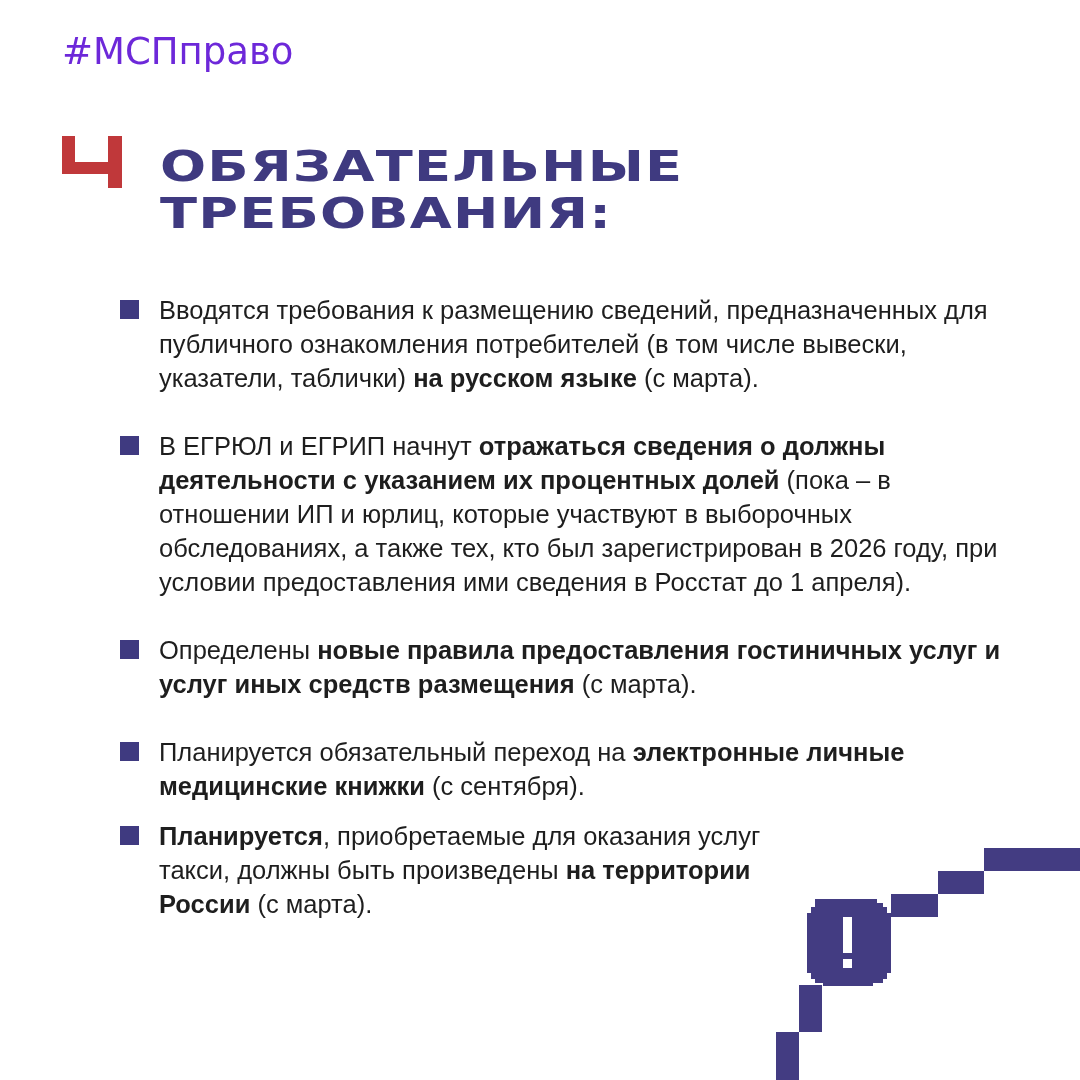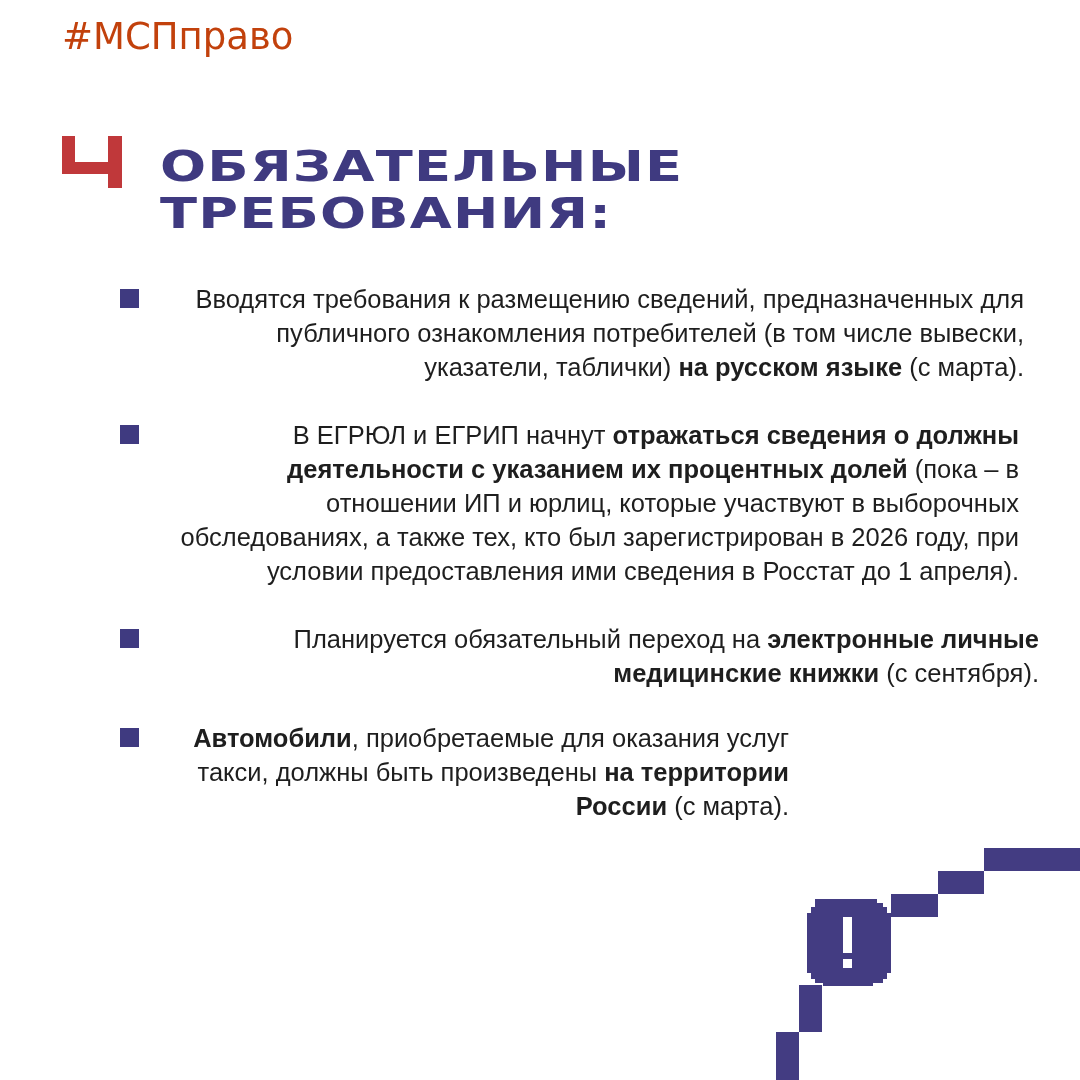--- a/index.html
+++ b/index.html
@@ -3,37 +3,37 @@
   <meta charset="utf-8">
   <style>
     html, body { margin: 0; padding: 0; }
     body {
       width: 1080px; height: 1080px; position: relative; overflow: hidden;
       background: #ffffff;
       font-family: "Liberation Sans", "DejaVu Sans", sans-serif;
       color: #1e1e1e;
     }
     .hashtag {
-      position: absolute; left: 62px; top: 15px;
+      position: absolute; left: 62px; top: 30px;
       font-family: "DejaVu Sans", sans-serif;
-      font-size: 37px; color: #c2410c; letter-spacing: 0px;
+      font-size: 37px; color: #6d28d9; letter-spacing: 0px;
     }
     .number {
       position: absolute; left: 62px; top: 136px;
       width: 60px; height: 52px;
     }
     .title {
       position: absolute; left: 160px; top: 142px;
       font-family: "DejaVu Sans", sans-serif;
       font-weight: bold; font-size: 46px; line-height: 52px;
       color: #3f3a80; text-transform: uppercase;
       letter-spacing: 1px;
       transform: scaleX(1.18) scaleY(0.92); transform-origin: left top;
     }
-    .list { position: absolute; left: 120px; top: 282px; width: 900px; margin: 0; padding: 0; list-style: none; text-align: right; }
+    .list { position: absolute; left: 120px; top: 293px; width: 900px; margin: 0; padding: 0; list-style: none; }
     .item { position: relative; padding-left: 39px; font-size: 25.5px; line-height: 34px; }
     .item .bullet {
       position: absolute; left: 0; top: 7px; width: 19px; height: 19px; background: #3f3a80;
     }
     .item b { font-weight: bold; }
     .deco { position: absolute; background: #433c82; }
   </style>
 </head>
 <body>
 
@@ -50,27 +50,31 @@
 
 <ul class="list">
   <li class="item" style="width:865px; margin-bottom:34px;">
     <span class="bullet"></span>
     <span><span>Вводятся требования к размещению сведений, предназначенных для публичного ознакомления потребителей (в том числе вывески, указатели, таблички) </span><b>на русском языке</b><span> (с марта).</span></span>
   </li>
   <li class="item" style="width:860px; margin-bottom:34px;">
     <span class="bullet"></span>
     <span><span>В ЕГРЮЛ и ЕГРИП начнут </span><b>отражаться сведения о должны деятельности с указанием их процентных долей</b><span> (пока – в отношении ИП и юрлиц, которые участвуют в выборочных обследованиях, а также тех, кто был зарегистрирован в 2026 году, при условии предоставления ими сведения в Росстат до 1 апреля).</span></span>
   </li>
-  <li class="item" style="width:880px; margin-bottom:31px;">
+  <li class="item" style="width:860px; margin-bottom:34px;">
+    <span class="bullet"></span>
+    <span><span>Определены </span><b>новые правила предоставления гостиничных услуг и услуг иных средств размещения</b><span> (с марта).</span></span>
+  </li>
+  <li class="item" style="width:880px; margin-bottom:16px;">
     <span class="bullet"></span>
     <span><span>Планируется обязательный переход на </span><b>электронные личные медицинские книжки</b><span> (с сентября).</span></span>
   </li>
   <li class="item" style="width:630px;">
     <span class="bullet"></span>
-    <span><b>Автомобили</b><span>, приобретаемые для оказания услуг такси, должны быть произведены </span><b>на территории России</b><span> (с марта).</span></span>
+    <span><b>Планируется</b><span>, приобретаемые для оказания услуг такси, должны быть произведены </span><b>на территории России</b><span> (с марта).</span></span>
   </li>
 </ul>
 
 <div>
   <div class="deco" style="left:984px; top:848px; width:96px; height:23px;"></div>
   <div class="deco" style="left:938px; top:871px; width:46px; height:23px;"></div>
   <div class="deco" style="left:891px; top:894px; width:47px; height:23px;"></div>
   <div class="deco" style="left:799px; top:985px; width:23px; height:47px;"></div>
   <div class="deco" style="left:776px; top:1032px; width:23px; height:48px;"></div>
 </div>

